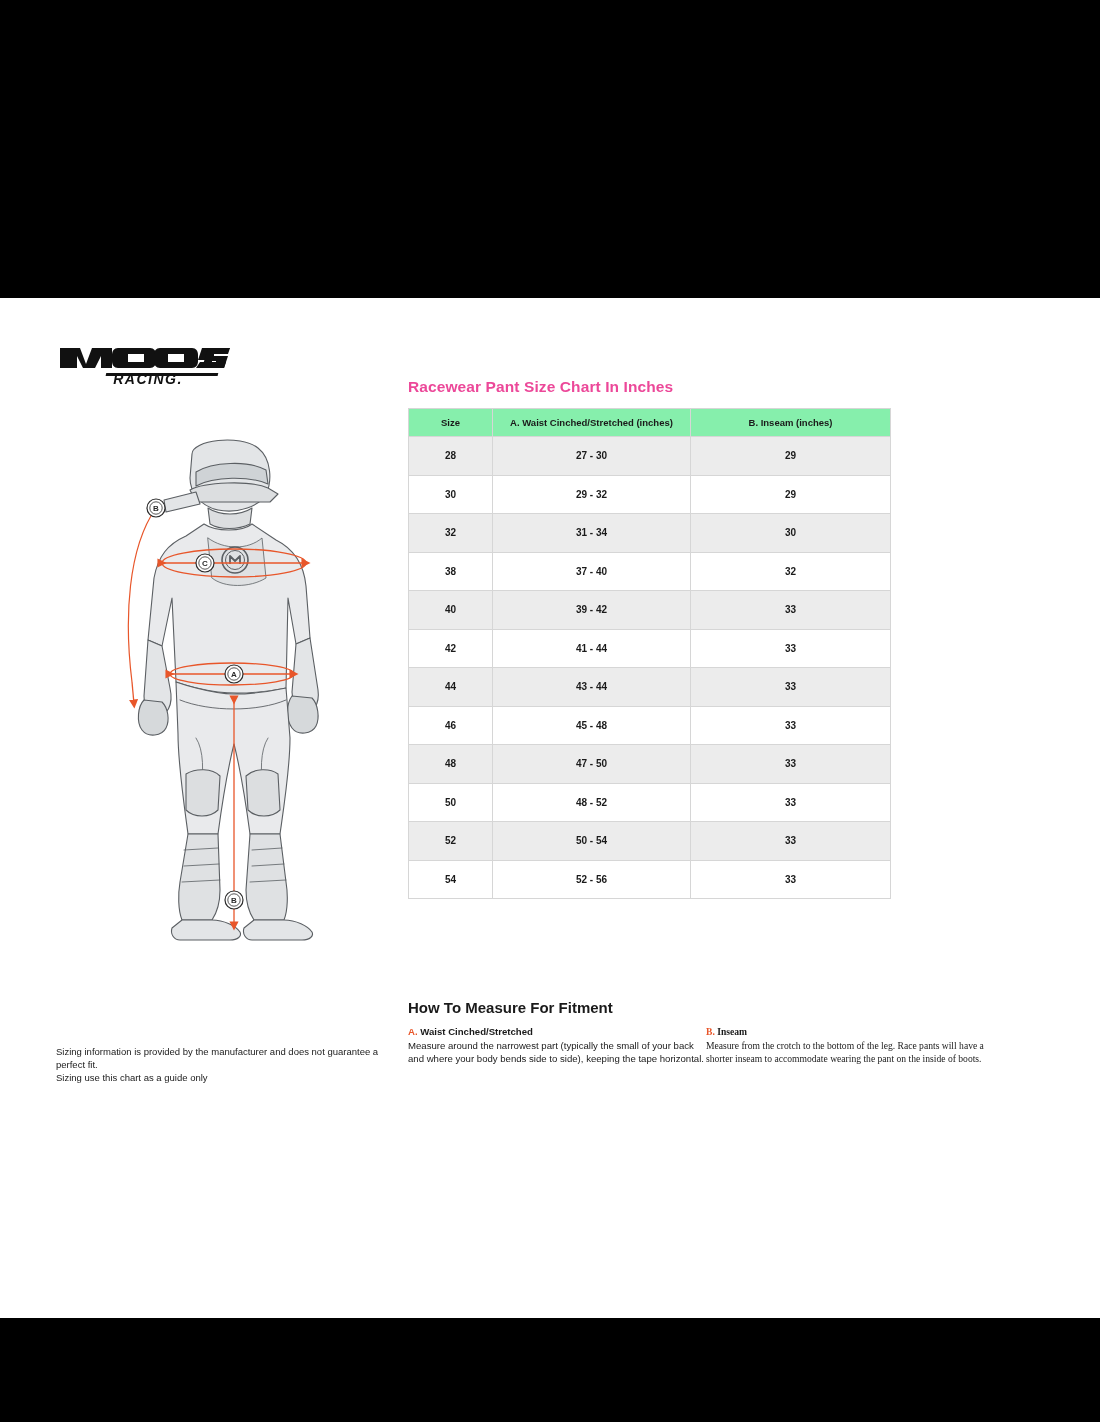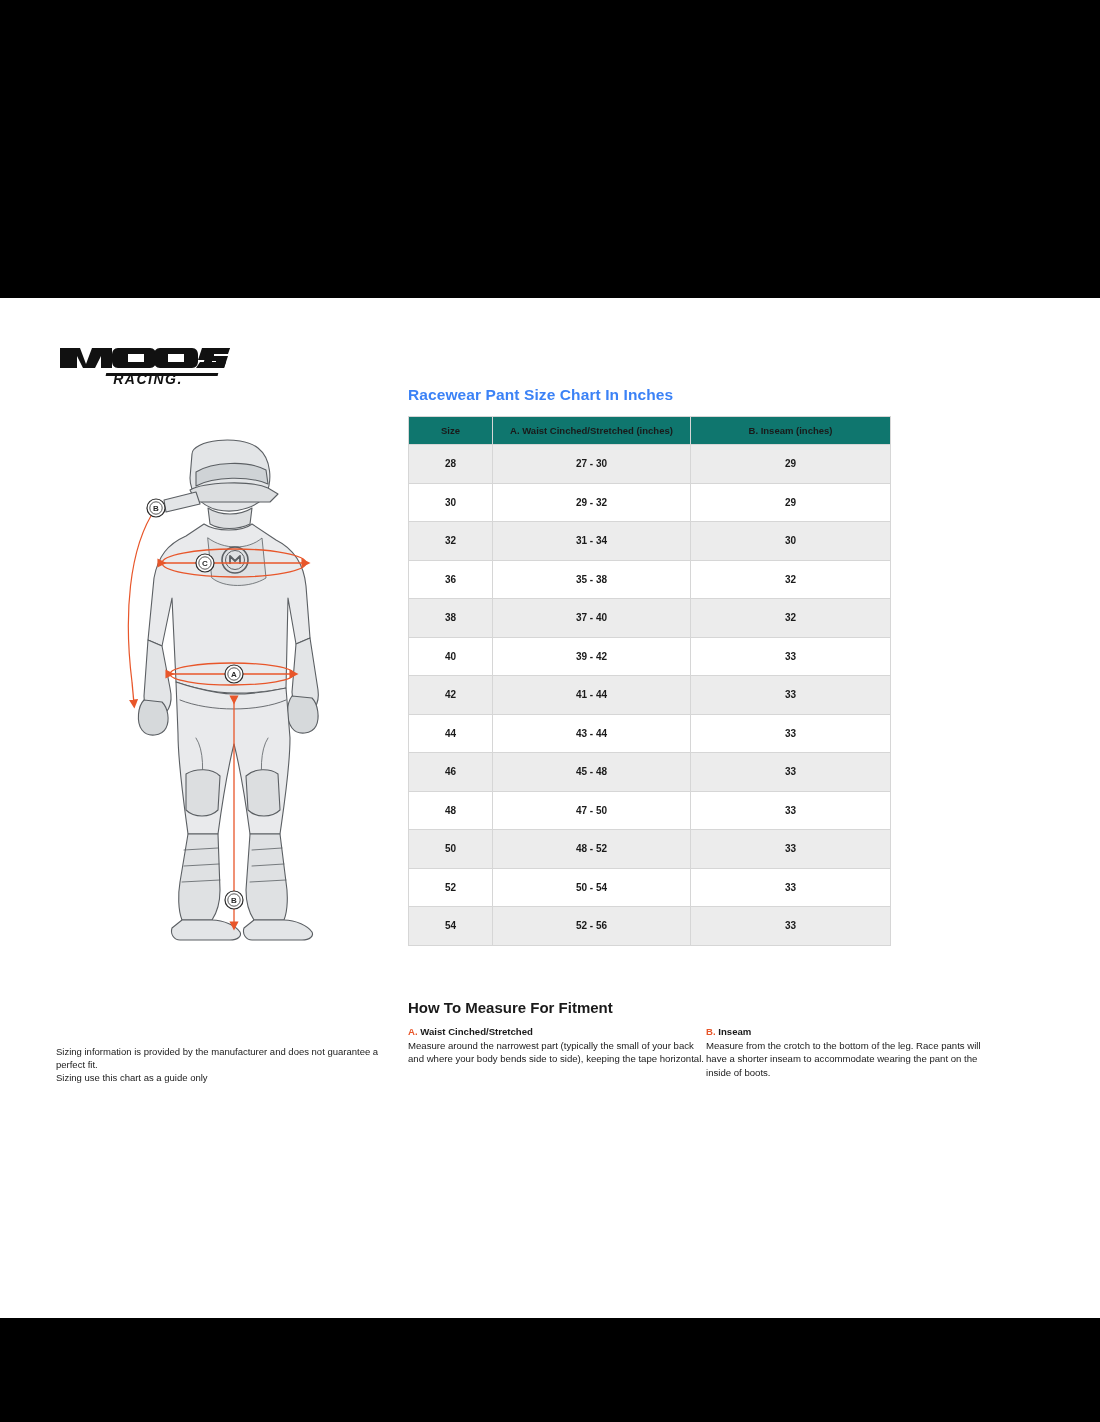--- a/index.html
+++ b/index.html
@@ -57,40 +57,40 @@
   
   #right {
     position: absolute;
     left: 408px;
     top: 80px;
     width: 482px;
   }
   #chart-title {
     font-size: 15.5px;
     font-weight: bold;
-    color: #3b82f6;
-    margin: 8px 0 12px 0;
+    color: #ec4899;
+    margin: 0 0 12px 0;
     letter-spacing: .1px;
   }
   table.size-chart {
     border-collapse: collapse;
     width: 482px;
     table-layout: fixed;
   }
   table.size-chart th,
   table.size-chart td {
     border: 1px solid #d6d6d6;
     text-align: center;
     color: #1a1a1a;
   }
   table.size-chart th {
     font-size: 9.5px;
     font-weight: bold;
     height: 27px;
-    background: #0f766e;
+    background: #86efac;
     padding: 0 4px;
   }
   table.size-chart td {
     font-size: 10px;
     font-weight: bold;
     height: 37.5px;
     padding: 0 21px;
   }
   table.size-chart tbody tr:nth-child(odd) td {
     background: #ececec;
@@ -118,21 +118,21 @@
   .howto-cols {
     display: flex;
     gap: 0px;
   }
   .howto-col {
     font-size: 9.6px;
     line-height: 1.38;
     color: #1a1a1a;
   }
   .howto-col.left  { width: 298px; }
-  .howto-col.right { width: 292px; }
+  .howto-col.right { width: 292px; font-family: Liberation Serif, serif; }
   .howto-head {
     font-weight: bold;
     margin-bottom: 1px;
   }
   .letter {
     color: #e8562a;
     font-weight: bold;
   }
 </style>
 </head>
@@ -277,25 +277,20 @@
         </tr>
         <tr>
           <td>30</td>
           <td>29 - 32</td>
           <td>29</td>
         </tr>
         <tr>
           <td>32</td>
           <td>31 - 34</td>
           <td>30</td>
-        </tr>
-        <tr>
-          <td>36</td>
-          <td>35 - 38</td>
-          <td>32</td>
         </tr>
         <tr>
           <td>38</td>
           <td>37 - 40</td>
           <td>32</td>
         </tr>
         <tr>
           <td>40</td>
           <td>39 - 42</td>
           <td>33</td>

